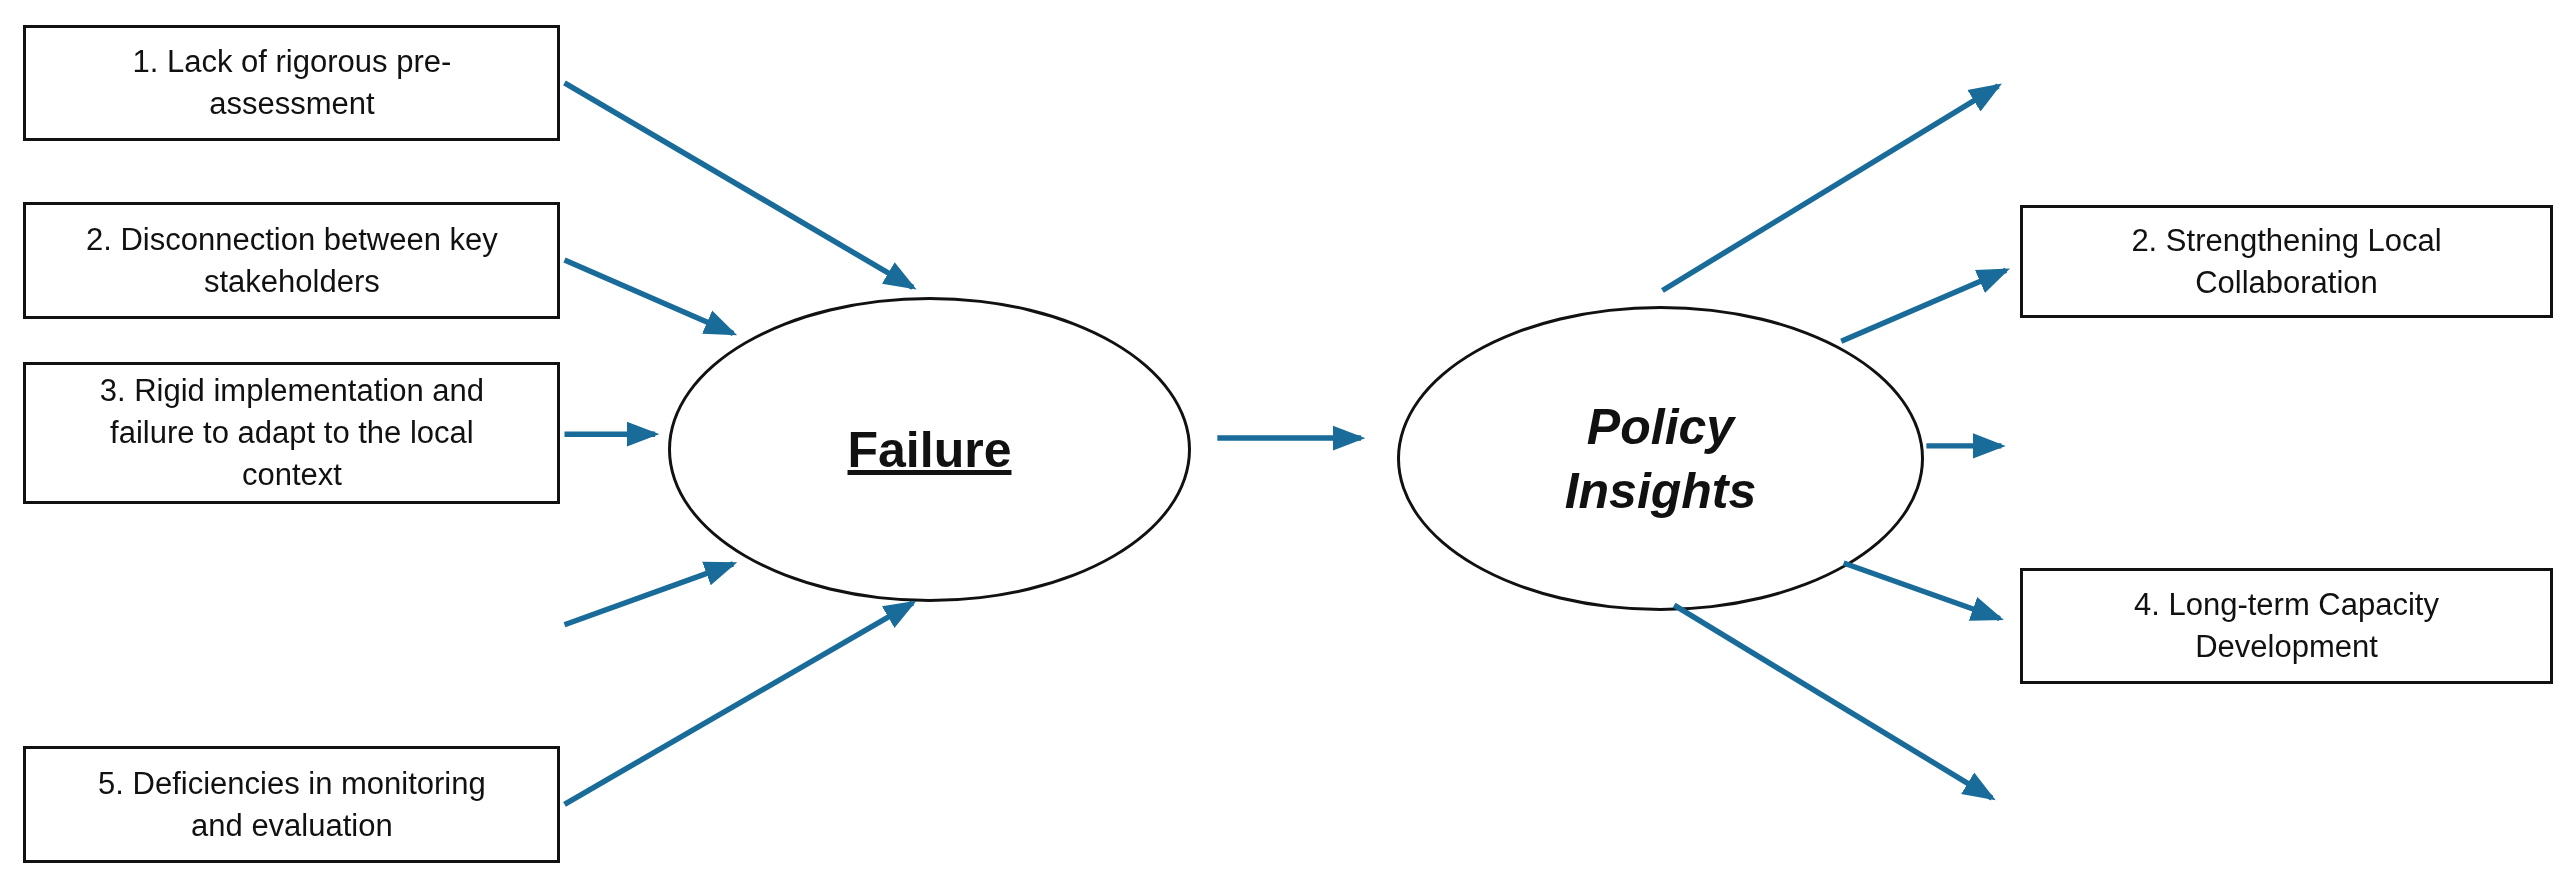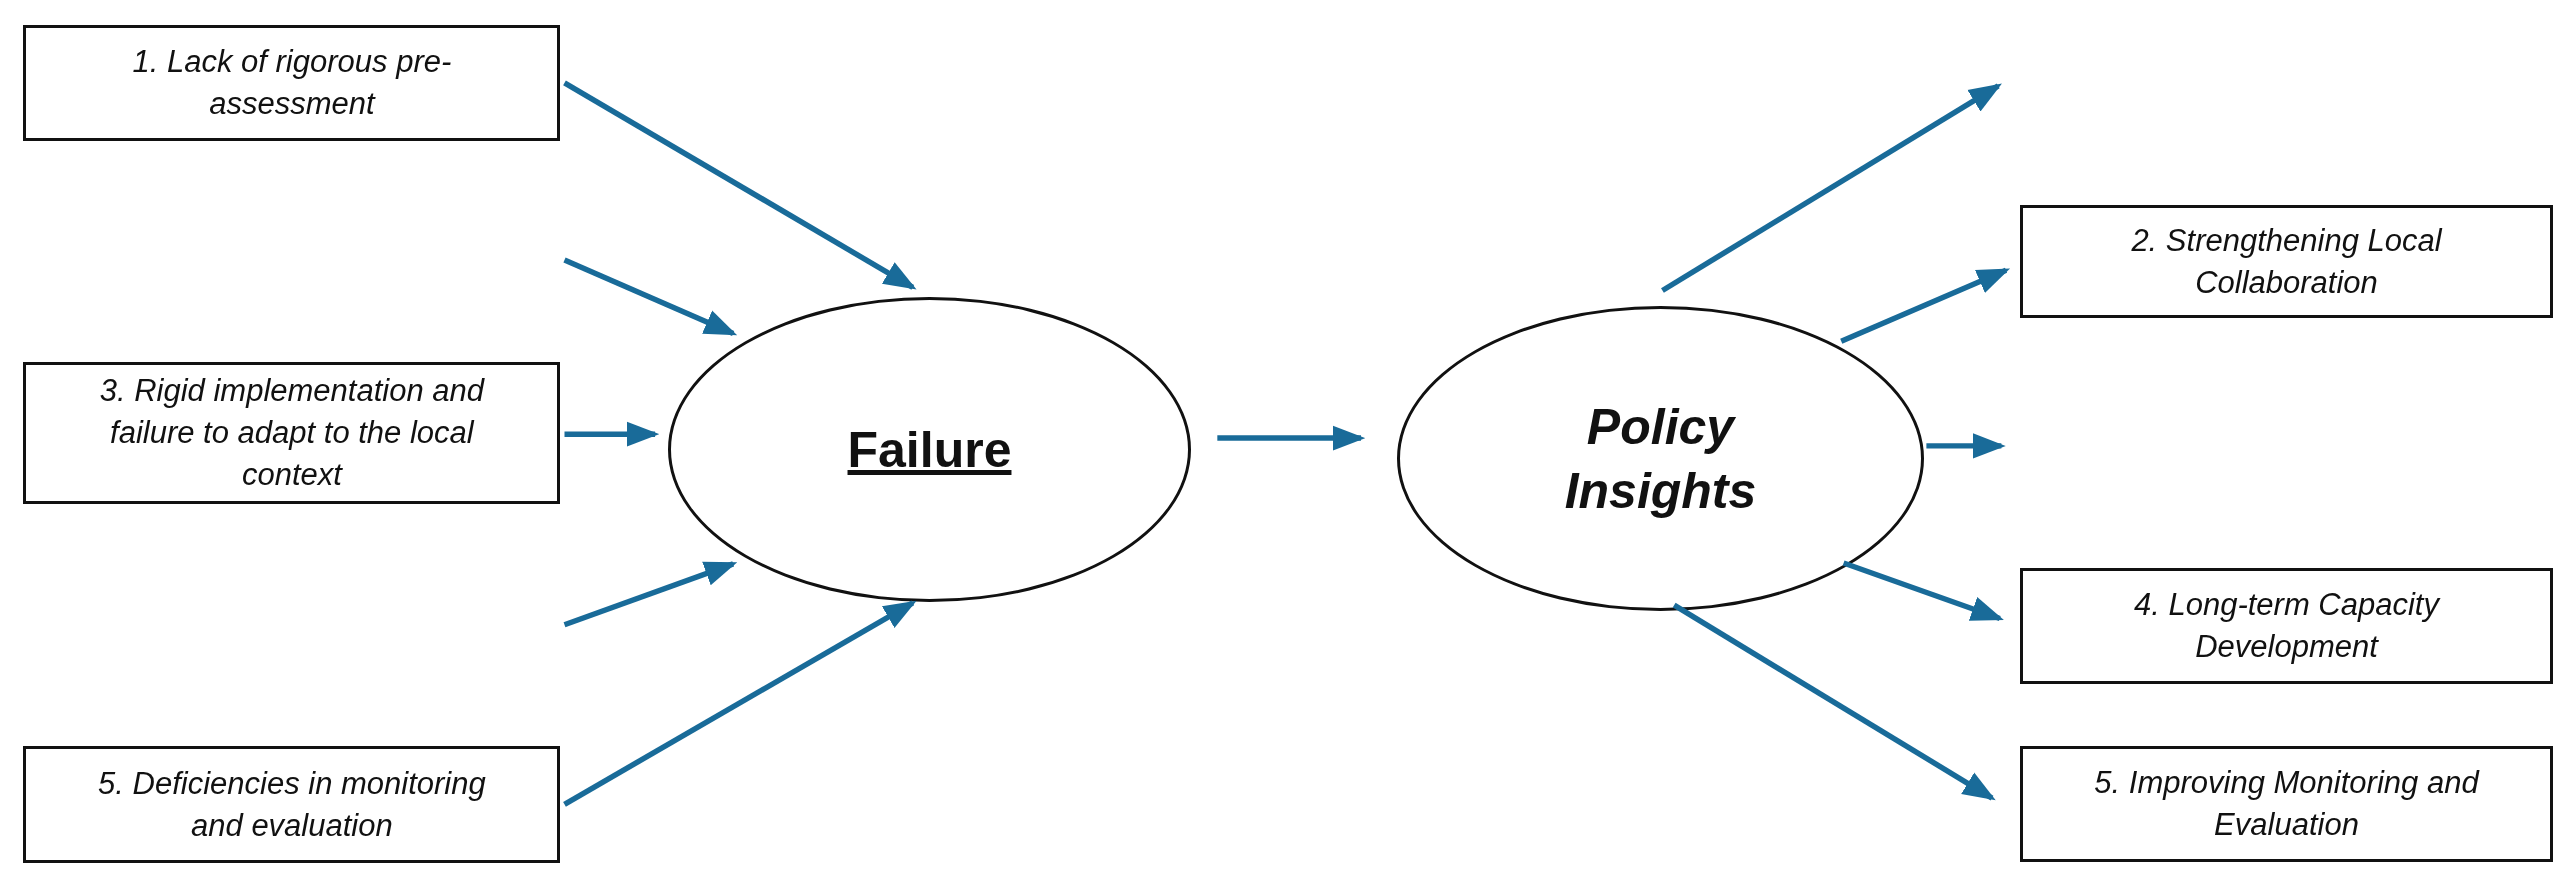--- a/index.html
+++ b/index.html
@@ -21,21 +21,20 @@
     box-sizing: border-box;
     border: 3.1px solid #111111;
     background: #ffffff;
     display: flex;
     align-items: center;
     justify-content: center;
     text-align: center;
     font-size: 31px;
     line-height: 42px;
     padding: 4px 45px;
-    font-style: italic;
   }
   .node-ellipse {
     position: absolute;
     box-sizing: border-box;
     border: 3.9px solid #111111;
     border-radius: 50%;
     background: #ffffff;
     display: flex;
     align-items: center;
     justify-content: center;
@@ -72,30 +71,30 @@
     stroke: #196B99;
     stroke-width: 7px;
   }
 </style>
 </head>
 <body>
 
 <div class="canvas">
 
   <div class="node-box l1">1. Lack of rigorous pre-assessment</div>
+  <div class="node-box l2">2. Disconnection between key stakeholders</div>
   <div class="node-box l3">3. Rigid implementation and failure to adapt to the local context</div>
   <div class="node-box l5">5. Deficiencies in monitoring and evaluation</div>
 
   <div class="node-ellipse e-failure">Failure</div>
   <div class="node-ellipse e-policy">Policy
 Insights</div>
 
   <div class="node-box r2">2. Strengthening Local Collaboration</div>
   <div class="node-box r4">4. Long-term Capacity Development</div>
-  <div class="node-box r5">5. Improving Monitoring and Evaluation</div>
 
   <svg class="arrow-layer" viewBox="0 0 3297 1141" xmlns="http://www.w3.org/2000/svg">
     <defs>
       <marker id="ah" markerWidth="6" markerHeight="5" refX="5.2" refY="2.5" orient="auto" markerUnits="strokeWidth">
         <polygon points="0 0.2, 6 2.5, 0 4.8" fill="#196B99"></polygon>
       </marker>
     </defs>
 
     <line x1="722" y1="106" x2="1168" y2="368" marker-end="url(#ah)"></line>
     <line x1="722" y1="333" x2="938" y2="427" marker-end="url(#ah)"></line>

